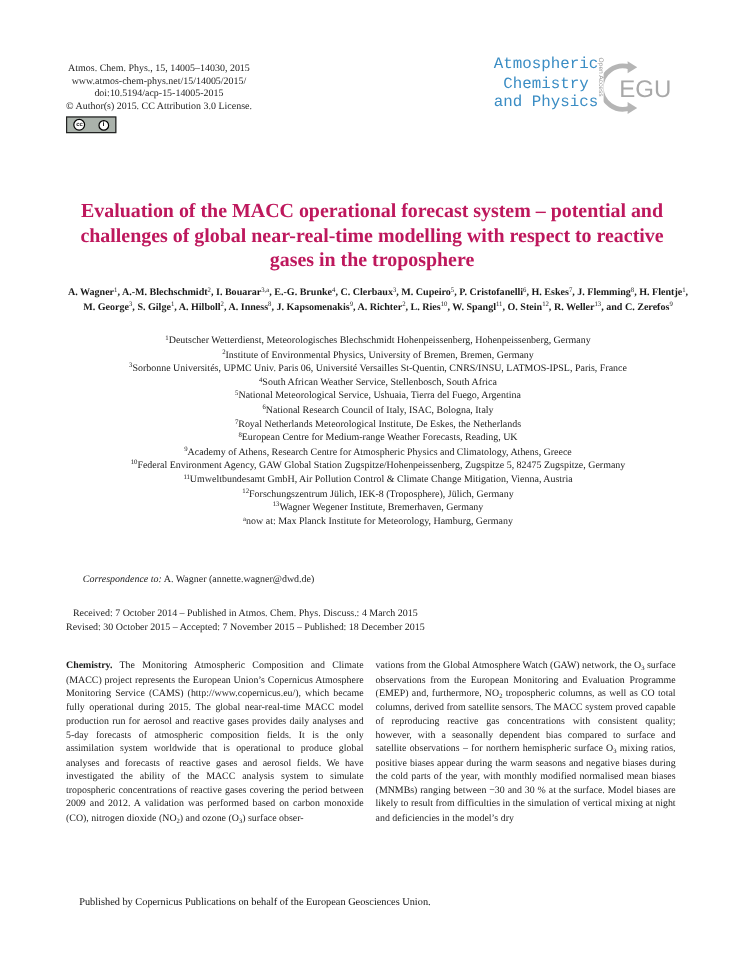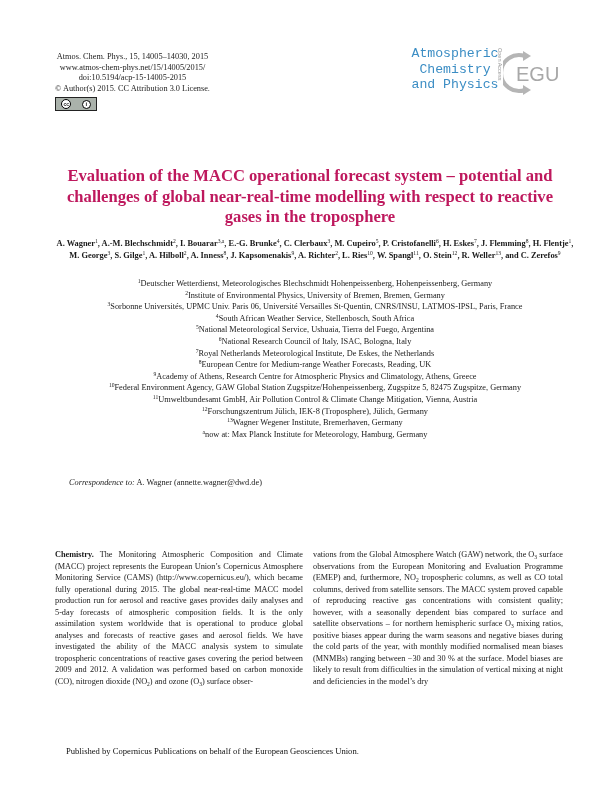--- a/index.html
+++ b/index.html
@@ -88,20 +88,22 @@
     <div><sup>13</sup><span>Wagner Wegener Institute, Bremerhaven, Germany</span></div>
     <div><sup>a</sup><span>now at: Max Planck Institute for Meteorology, Hamburg, Germany</span></div>
   </div>
 
 <div class="abs corr">
   <i>Correspondence to:</i>
   <span>A. Wagner (annette.wagner@dwd.de)</span>
 </div>
 
 <div class="abs dates">
+  <div>Received: 7 October 2014 – Published in Atmos. Chem. Phys. Discuss.: 4 March 2015</div>
+  <div>Revised: 30 October 2015 – Accepted: 7 November 2015 – Published: 18 December 2015</div>
 </div>
 
 <div class="abs col left">
   <b>Chemistry.</b>
   <span>The Monitoring Atmospheric Composition and Climate (MACC) project represents the European Union’s Copernicus Atmosphere Monitoring Service (CAMS) (http://www.copernicus.eu/), which became fully operational during 2015. The global near-real-time MACC model production run for aerosol and reactive gases provides daily analyses and 5-day forecasts of atmospheric composition fields. It is the only assimilation system worldwide that is operational to produce global analyses and forecasts of reactive gases and aerosol fields. We have investigated the ability of the MACC analysis system to simulate tropospheric concentrations of reactive gases covering the period between 2009 and 2012. A validation was performed based on carbon monoxide (CO), nitrogen dioxide (NO</span><sub>2</sub><span>) and ozone (O</span><sub>3</sub><span>) surface obser-</span>
 </div>
 
 <div class="abs col right">
   <span>vations from the Global Atmosphere Watch (GAW) network, the O</span><sub>3</sub><span> surface observations from the European Monitoring and Evaluation Programme (EMEP) and, furthermore, NO</span><sub>2</sub><span> tropospheric columns, as well as CO total columns, derived from satellite sensors. The MACC system proved capable of reproducing reactive gas concentrations with consistent quality; however, with a seasonally dependent bias compared to surface and satellite observations – for northern hemispheric surface O</span><sub>3</sub><span> mixing ratios, positive biases appear during the warm seasons and negative biases during the cold parts of the year, with monthly modified normalised mean biases (MNMBs) ranging between −30 and 30 % at the surface. Model biases are likely to result from difficulties in the simulation of vertical mixing at night and deficiencies in the model’s dry</span>
 </div>

